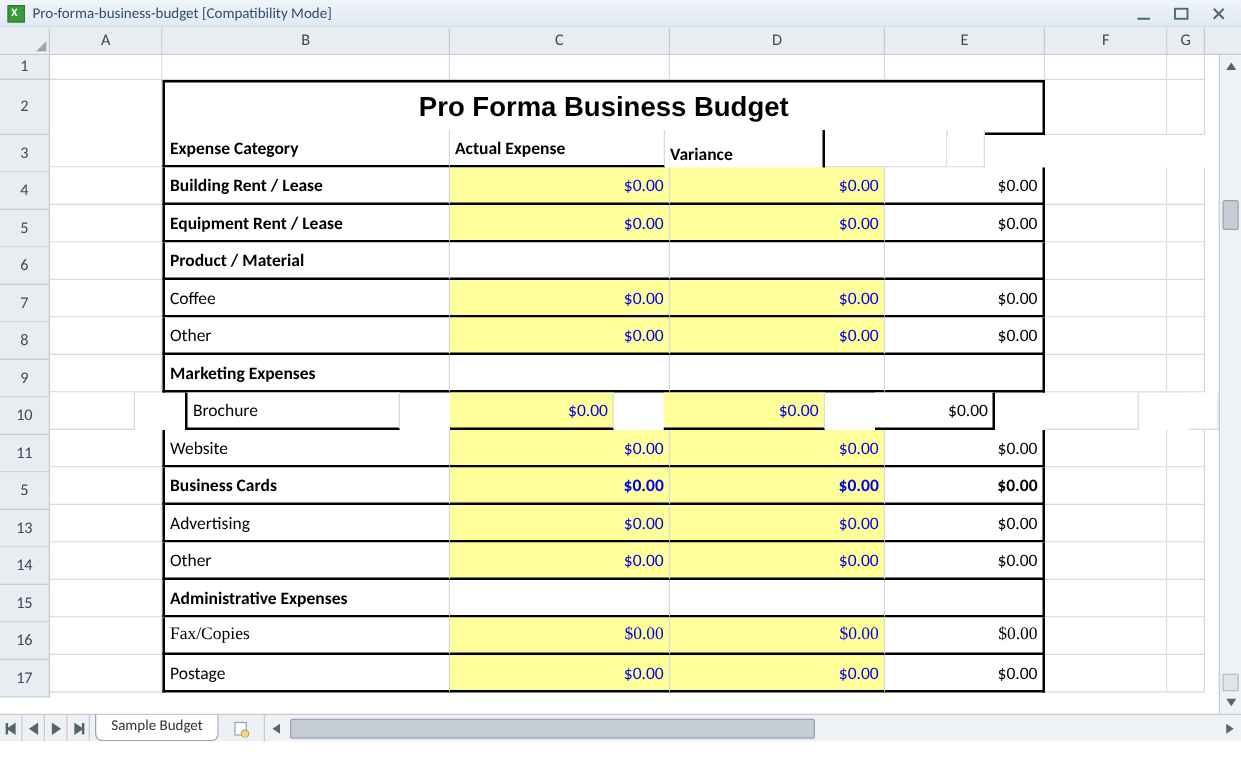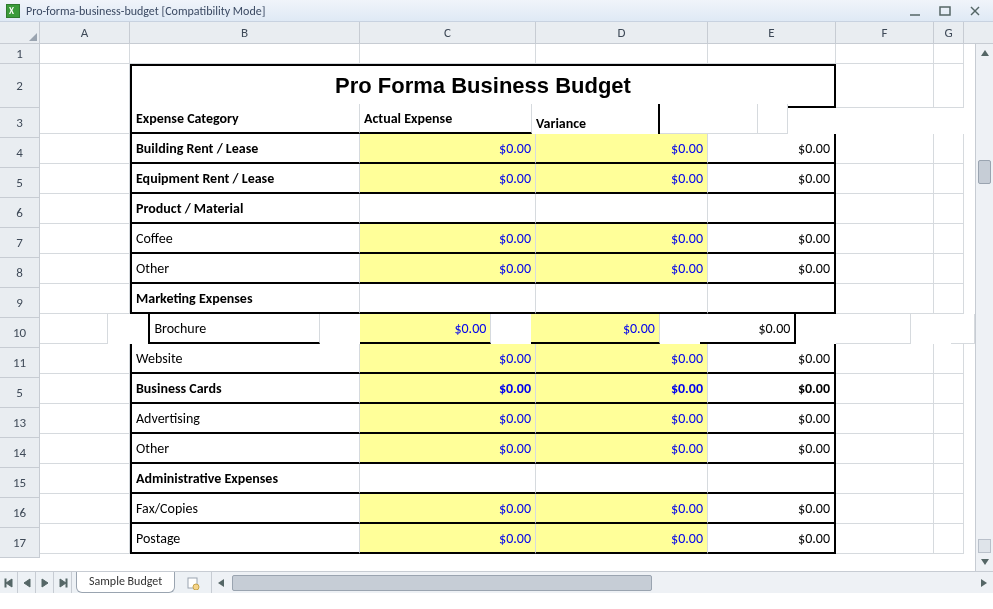--- a/index.html
+++ b/index.html
@@ -275,21 +275,21 @@
         </div>
         <div class="row" style="height: 30px;">
           <div class="cell c-A " style="height: 30px;"></div>
           <div class="cell c-B bold thick-l thick-b" style="height: 30px;">Administrative Expenses</div>
           <div class="cell c-C right thick-b " style="height: 30px;"></div>
           <div class="cell c-D right thick-b " style="height: 30px;"></div>
           <div class="cell c-E right thick-b val-plain thick-r" style="height: 30px;"></div>
           <div class="cell c-F " style="height: 30px;"></div>
           <div class="cell c-G " style="height: 30px;"></div>
         </div>
-        <div class="row" style="height: 30px;">
+        <div class="row" style="height: 30px; font-family: Liberation Serif, serif;">
           <div class="cell c-A " style="height: 30px;"></div>
           <div class="cell c-B thick-l thick-b" style="height: 30px;">Fax/Copies</div>
           <div class="cell c-C right thick-b val-yellow" style="height: 30px;">$0.00</div>
           <div class="cell c-D right thick-b val-yellow" style="height: 30px;">$0.00</div>
           <div class="cell c-E right thick-b val-plain thick-r" style="height: 30px;">$0.00</div>
           <div class="cell c-F " style="height: 30px;"></div>
           <div class="cell c-G " style="height: 30px;"></div>
         </div>
         <div class="row" style="height: 30px;">
           <div class="cell c-A " style="height: 30px;"></div>

